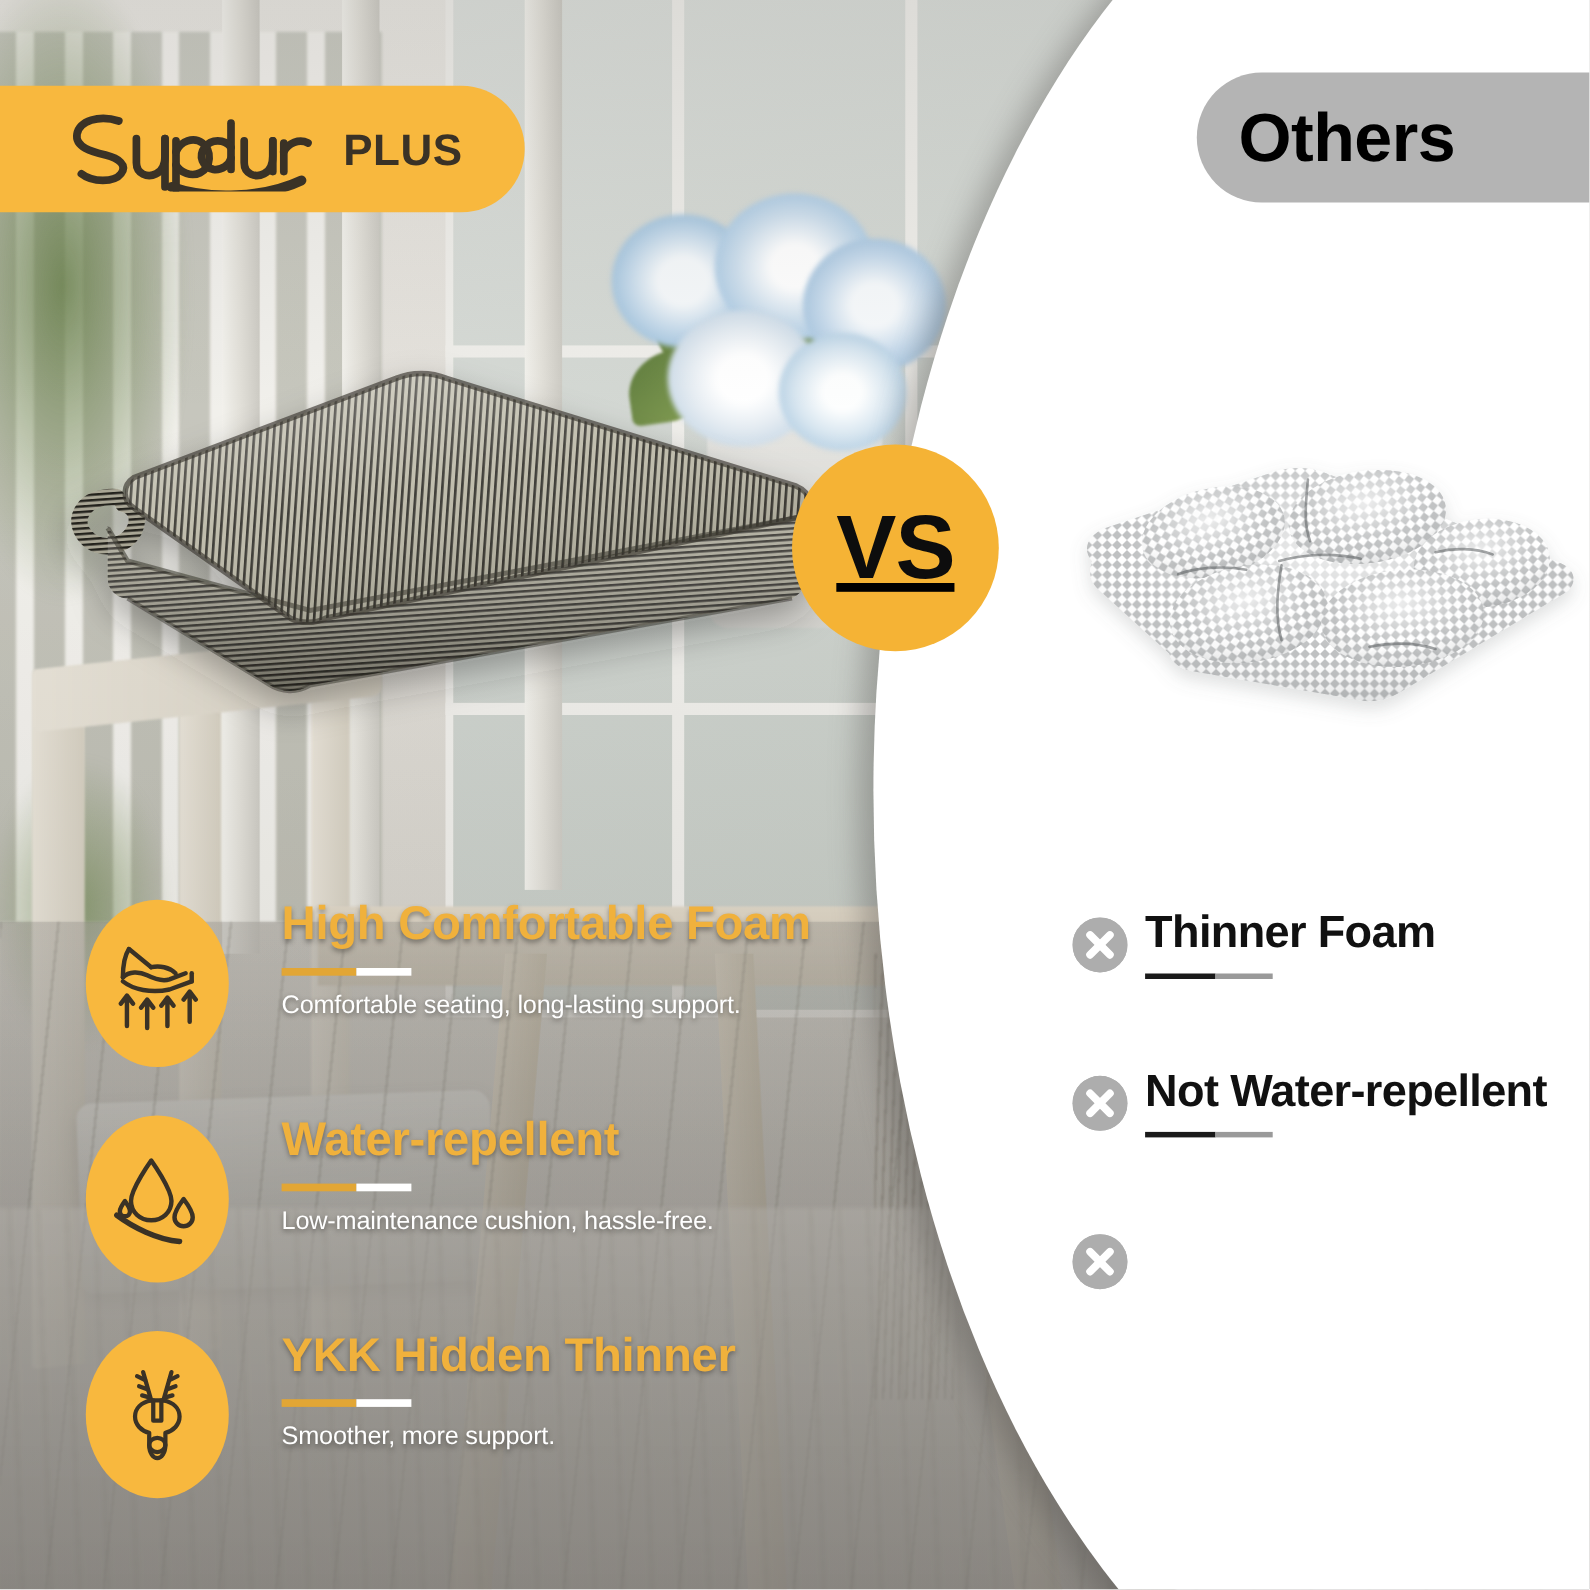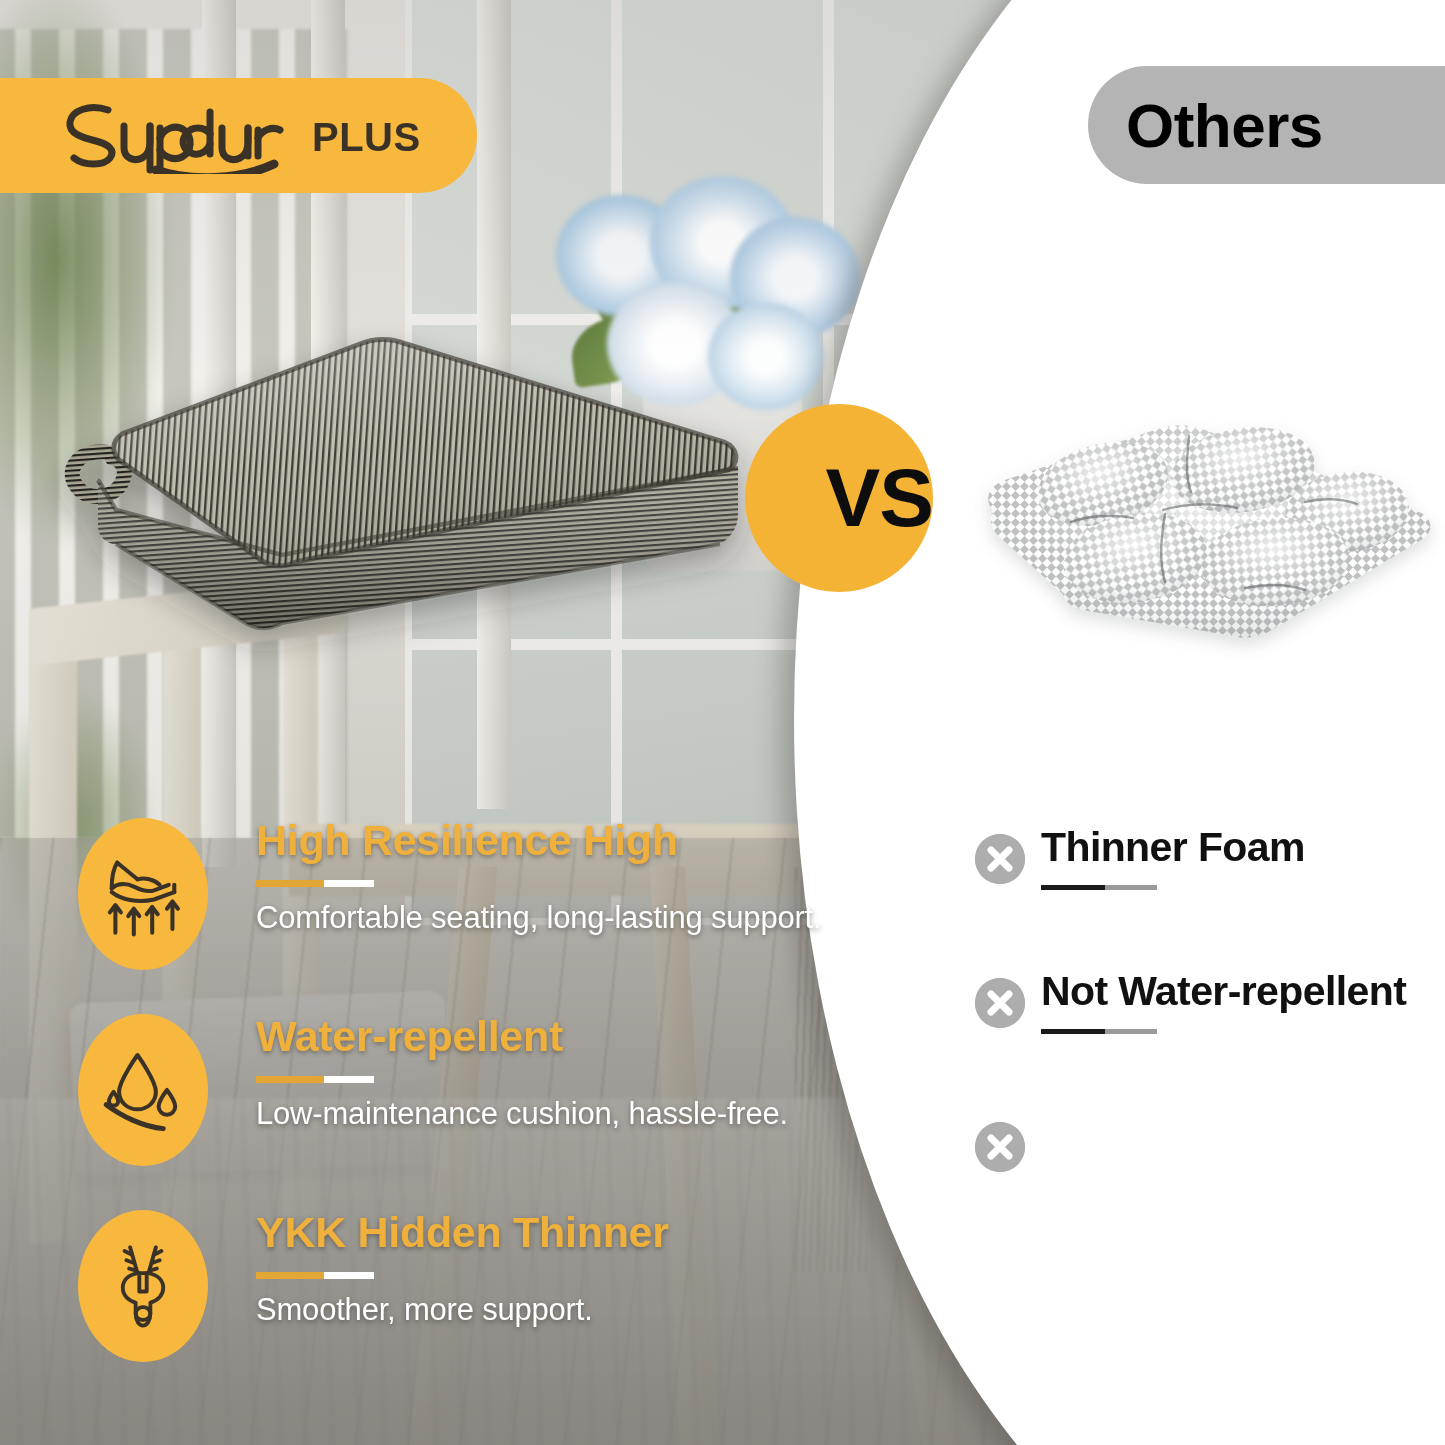--- a/index.html
+++ b/index.html
@@ -172,25 +172,25 @@
     display:flex; align-items:center;
   }
   .others-text {
     margin-left:38px;
     font-size:62px; font-weight:700; color:#000000;
     letter-spacing:-.5px;
   }
 
   
   .vs-badge {
-    position:absolute; left:745px; top:404px;
+    position:absolute; left:720px; top:404px;
     width:188px; height:188px;
     border-radius:50%;
     background:#F5B335;
-    display:flex; align-items:center; justify-content:flex-end;
+    display:flex; align-items:center; justify-content:center;text-decoration:underline;
   }
   .vs-text {
     font-size:82px; font-weight:700; color:#0d0d0d; letter-spacing:-1px;
   }
 
   
   .hero-cushion {
     position:absolute; left:60px; top:330px;
     width:700px; height:360px;
   }
@@ -218,21 +218,21 @@
   .f-title {
     font-size:43px; font-weight:700; color:#F0B13C;
     letter-spacing:-.3px; line-height:1.05;
     text-shadow:0 2px 5px rgba(40,38,34,.45);
     white-space:nowrap;
   }
   .f-rule { display:flex; width:118px; height:7px; margin:17px 0 13px 0; }
   .f-rule .seg-a { flex:0 0 58%; background:#E2A635; }
   .f-rule .seg-b { flex:1; background:#ffffff; }
   .f-sub {
-    font-size:31px; color:#ffffff; font-weight:400;
+    font-size:23px; color:#ffffff; font-weight:400;
     letter-spacing:-.2px; white-space:nowrap;
     text-shadow:0 2px 5px rgba(40,38,34,.55);
   }
 
   
   .cons { position:absolute; left:975px; top:828px; width:470px; }
   .con { position:relative; height:144px; }
   .con-icon {
     position:absolute; left:0; top:6px;
     width:50px; height:50px; border-radius:50%;
@@ -469,21 +469,21 @@
           </g>
           <g fill="none" stroke="#3a3226" stroke-width="4.4" stroke-linecap="round" stroke-linejoin="round">
             <path d="M20,92 L20,64 M14,70 L20,62 L26,70"></path>
             <path d="M40,94 L40,68 M34,74 L40,66 L46,74"></path>
             <path d="M60,92 L60,66 M54,72 L60,64 L66,72"></path>
             <path d="M82,88 L82,60 M76,66 L82,58 L88,66"></path>
           </g>
         </svg>
       </div>
       <div class="f-body">
-        <div class="f-title">High Resilience High</div>
+        <div class="f-title">High Comfortable Foam</div>
         <div class="f-rule">
             <i class="seg-a"></i>
             <i class="seg-b"></i>
           </div>
         <div class="f-sub">Comfortable seating, long-lasting support.</div>
       </div>
     </div>
 
     <div class="feature">
       <div class="f-badge">

